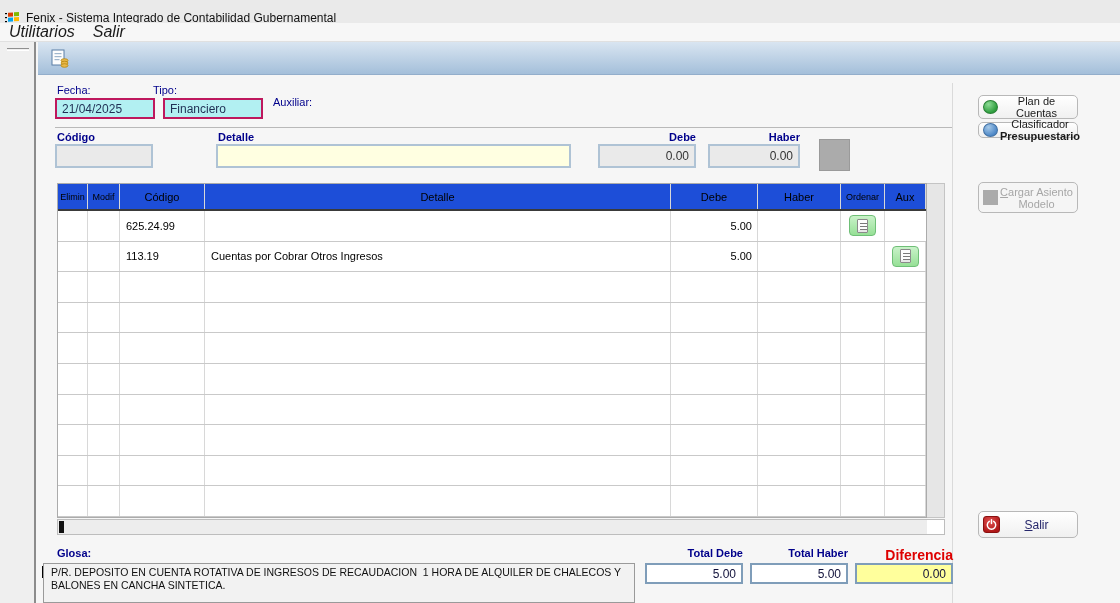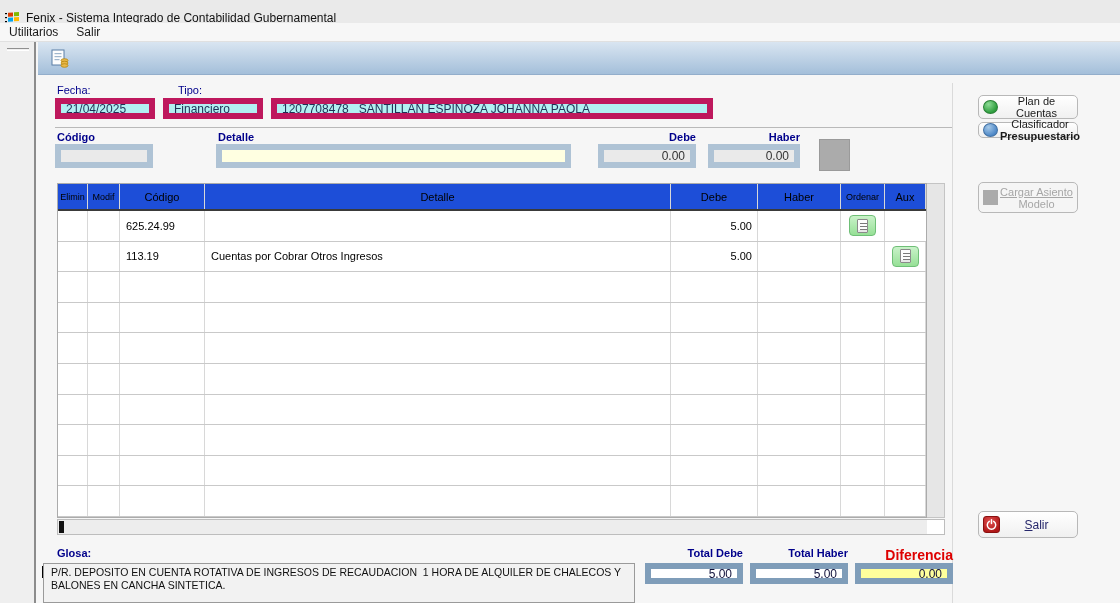--- a/index.html
+++ b/index.html
@@ -9,41 +9,41 @@
   
   .titlebar { position:absolute; left:0; top:0; width:1120px; height:36px; background:#EAEAEA;
               border-bottom:1px solid #CFCFCF; display:flex; align-items:center; }
   .winflag { width:15px; height:13px; margin-left:5px; position:relative; }
   .winflag svg { display:block; }
   .apptitle { font-size:12px; color:#111; margin-left:6px; white-space:pre; }
 
   
   .menubar { position:absolute; left:0; top:23px; width:1120px; height:19px; background:#F7F7F7;
              border-bottom:1px solid #E0E0E0; display:flex; align-items:center; }
-  .menuitem { font-size:12px; color:#1a1a1a; padding:18px 9px; cursor:default; }
+  .menuitem { font-size:16px; color:#1a1a1a; padding:18px 9px; cursor:default;font-style:italic; }
 
   
   .leftstrip { position:absolute; left:0; top:42px; width:36px; height:561px; background:#EFEFEF;
                border-right:2px solid #8C8C8C; }
   .grip { position:absolute; left:7px; top:6px; width:22px; height:3px;
           border-top:1px solid #909090; border-bottom:1px solid #FFFFFF; }
 
   
   .main { position:absolute; left:38px; top:42px; width:1082px; height:561px; }
   .toolbar { position:absolute; left:0; top:0; width:1082px; height:33px;
              background:linear-gradient(#D9E5F1, #A4BFDA); border-bottom:1px solid #93AECB; }
   .toolbtn { position:absolute; left:9px; top:4px; width:26px; height:25px; display:flex;
              align-items:center; justify-content:center; }
   .content { position:absolute; left:0; top:33px; width:1082px; height:528px; background:#F6F6F6; }
   .panel-right-line { position:absolute; left:914px; top:8px; width:1px; height:520px; background:#DADADA; }
 
   
   .lbl  { position:absolute; font-size:11px; color:#00008B; white-space:pre; }
   .lblb { position:absolute; font-size:11px; font-weight:bold; color:#00008B; white-space:pre; }
-  .field { position:absolute; border:6px solid #be185d; background:#B2F0F2; font-size:12px;
+  .field { position:absolute; border:2px solid #be185d; background:#B2F0F2; font-size:12px;
            color:#1F2F54; display:flex; align-items:center; padding:0 5px; white-space:pre; overflow:hidden; }
   .field.gray   { background:#EAEAEA; border-color:#AFC3D5; color:#333; }
   .field.yellow { background:#FFFFE1; border-color:#AFC3D5; }
   .field.white  { background:#FFFFFF; border-color:#7F9DB9; color:#10103A; }
   .field.difyellow { background:#FFFF9C; border-color:#7F9DB9; color:#10103A; }
   .field.rightal { justify-content:flex-end; }
   .sep { position:absolute; height:1px; background:#B9B9B9; }
   .graybtn { position:absolute; width:31px; height:32px; background:#ABABAB; border:1px solid #9A9A9A; }
 
   
@@ -146,25 +146,24 @@
         </svg>
       </span>
     </div>
 
     <div class="content">
       <div class="panel-right-line"></div>
 
       <span class="lbl" style="left:19px; top:9px;">Fecha:</span>
       <div class="field" style="left:17px; top:23px; width:100px; height:21px;">21/04/2025</div>
 
-      <span class="lbl" style="left:140px; top:9px;">Tipo:</span>
+      <span class="lbl" style="left:115px; top:9px;">Tipo:</span>
       <div class="field" style="left:125px; top:23px; width:100px; height:21px;">Financiero</div>
 
       <span class="lbl" style="left:235px; top:7px;margin-top:14px;">Auxiliar:</span>
-      <div class="field" style="left:233px; top:23px; width:442px; height:21px;">1207708478   SANTILLAN ESPINOZA JOHANNA PAOLA</div>
 
       <div class="sep" style="left:17px; top:52px; width:897px;"></div>
 
       <span class="lblb" style="left:19px; top:56px;">Código</span>
       <div class="field gray" style="left:17px; top:69px; width:98px; height:24px;"></div>
 
       <span class="lblb" style="left:180px; top:56px;">Detalle</span>
       <div class="field yellow" style="left:178px; top:69px; width:355px; height:24px;"></div>
 
       <span class="lblb" style="left:560px; top:56px; width:98px; text-align:right;">Debe</span>
@@ -326,21 +325,21 @@
         <span class="sphere blue"></span>
         <span class="btntext">
           <span style="display:block;">Clasificador</span>
           <span style="display:block;font-weight:bold;">Presupuestario</span>
         </span>
       </div>
 
       <div class="sidebtn disabled" style="top:107px; height:31px;">
         <span class="graysq"></span>
         <span class="btntext">
-          <span class="ufirst" style="display:block;text-decoration:underline;">Cargar Asiento</span>
+          <span class="ufirst" style="display:block;">Cargar Asiento</span>
           <span style="display:block;">Modelo</span>
         </span>
       </div>
 
       <div class="sidebtn" style="top:436px; height:27px;">
         <span class="powericon">
           <svg width="11" height="11" viewBox="0 0 12 12">
             <path d="M3.6 2.6 A4.6 4.6 0 1 0 8.4 2.6" fill="none" stroke="#FFFFFF" stroke-width="1.6" stroke-linecap="round"></path>
             <line x1="6" y1="0.8" x2="6" y2="5" stroke="#FFFFFF" stroke-width="1.6" stroke-linecap="round"></line>
           </svg>

